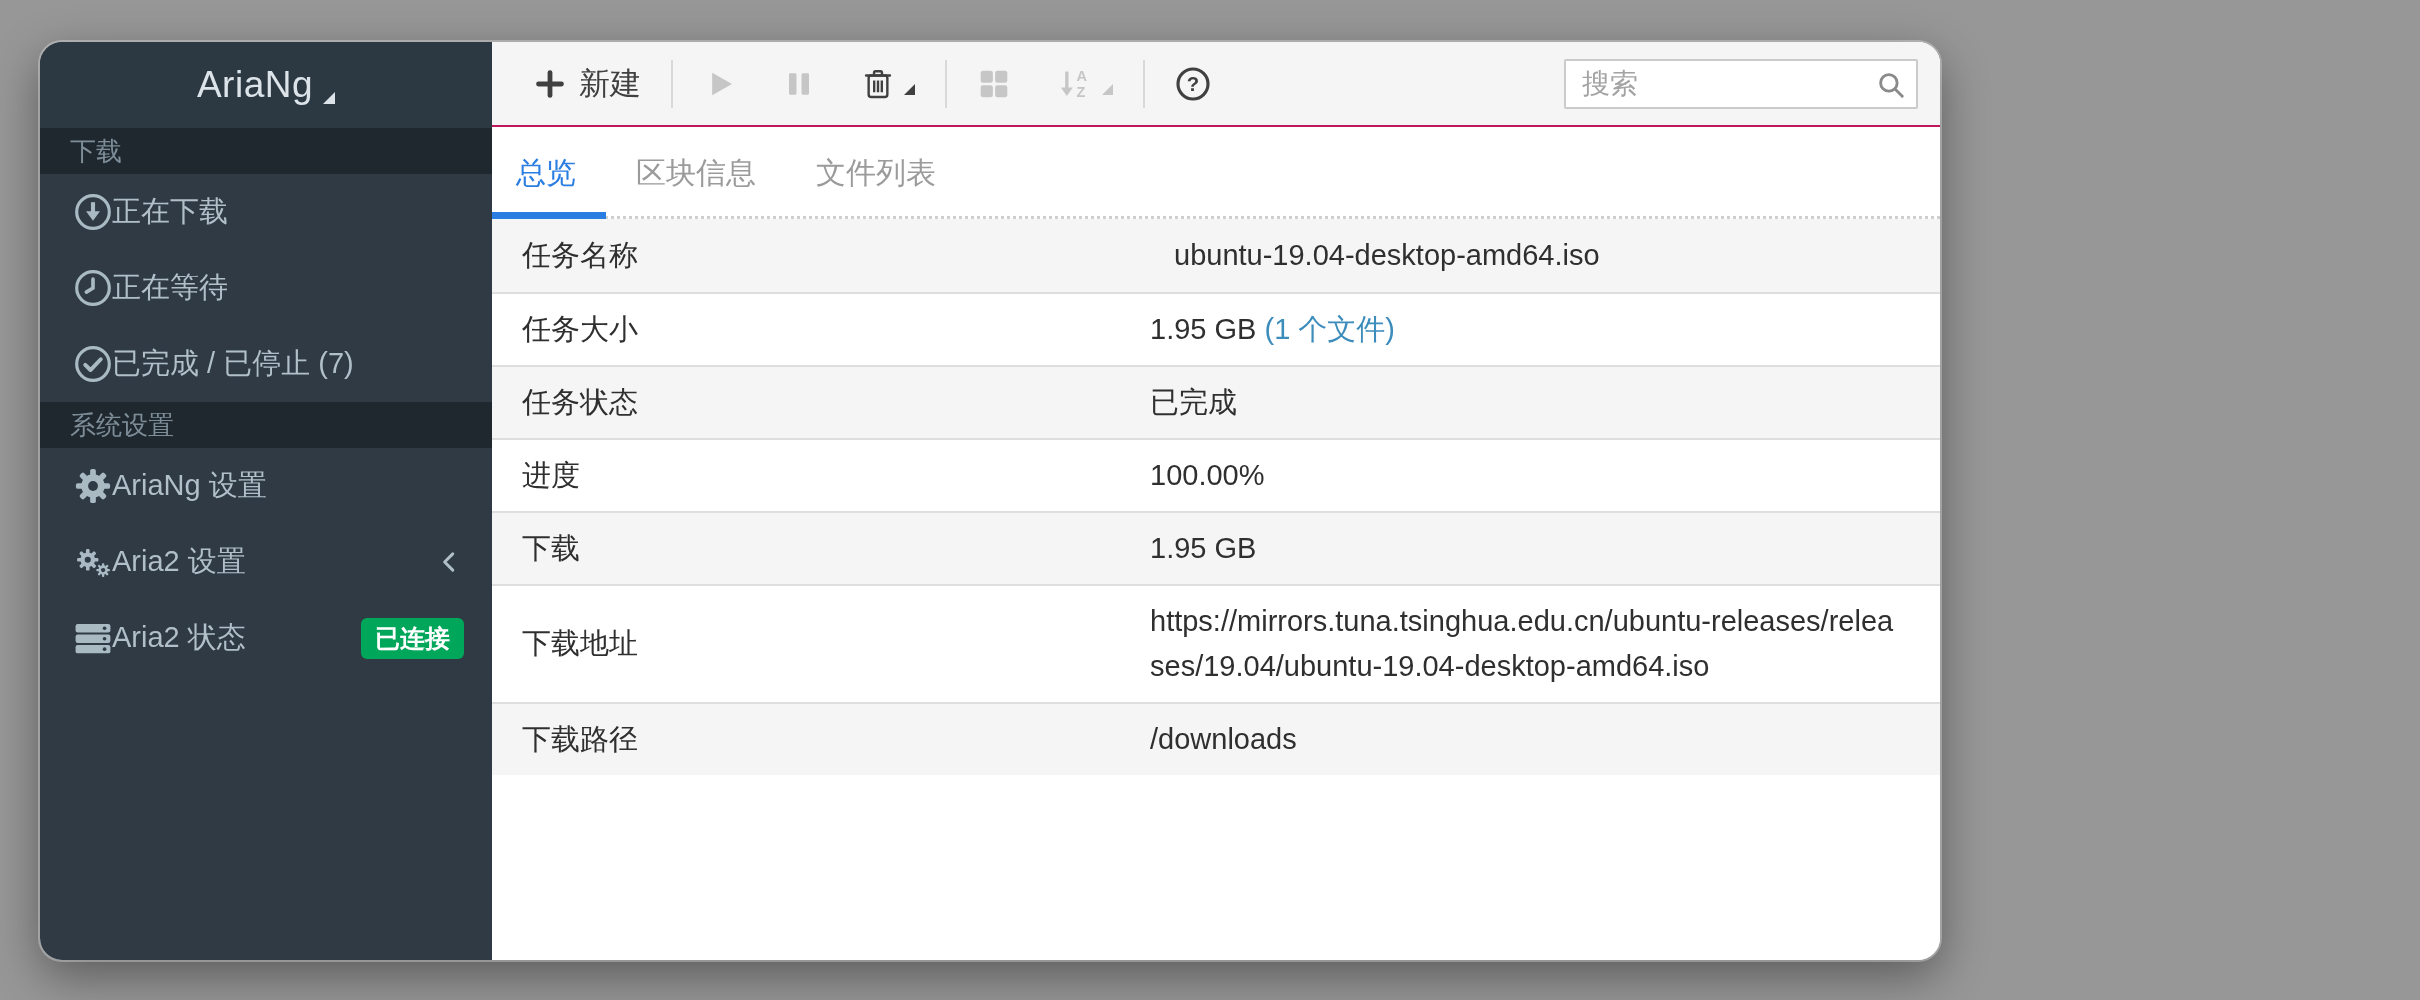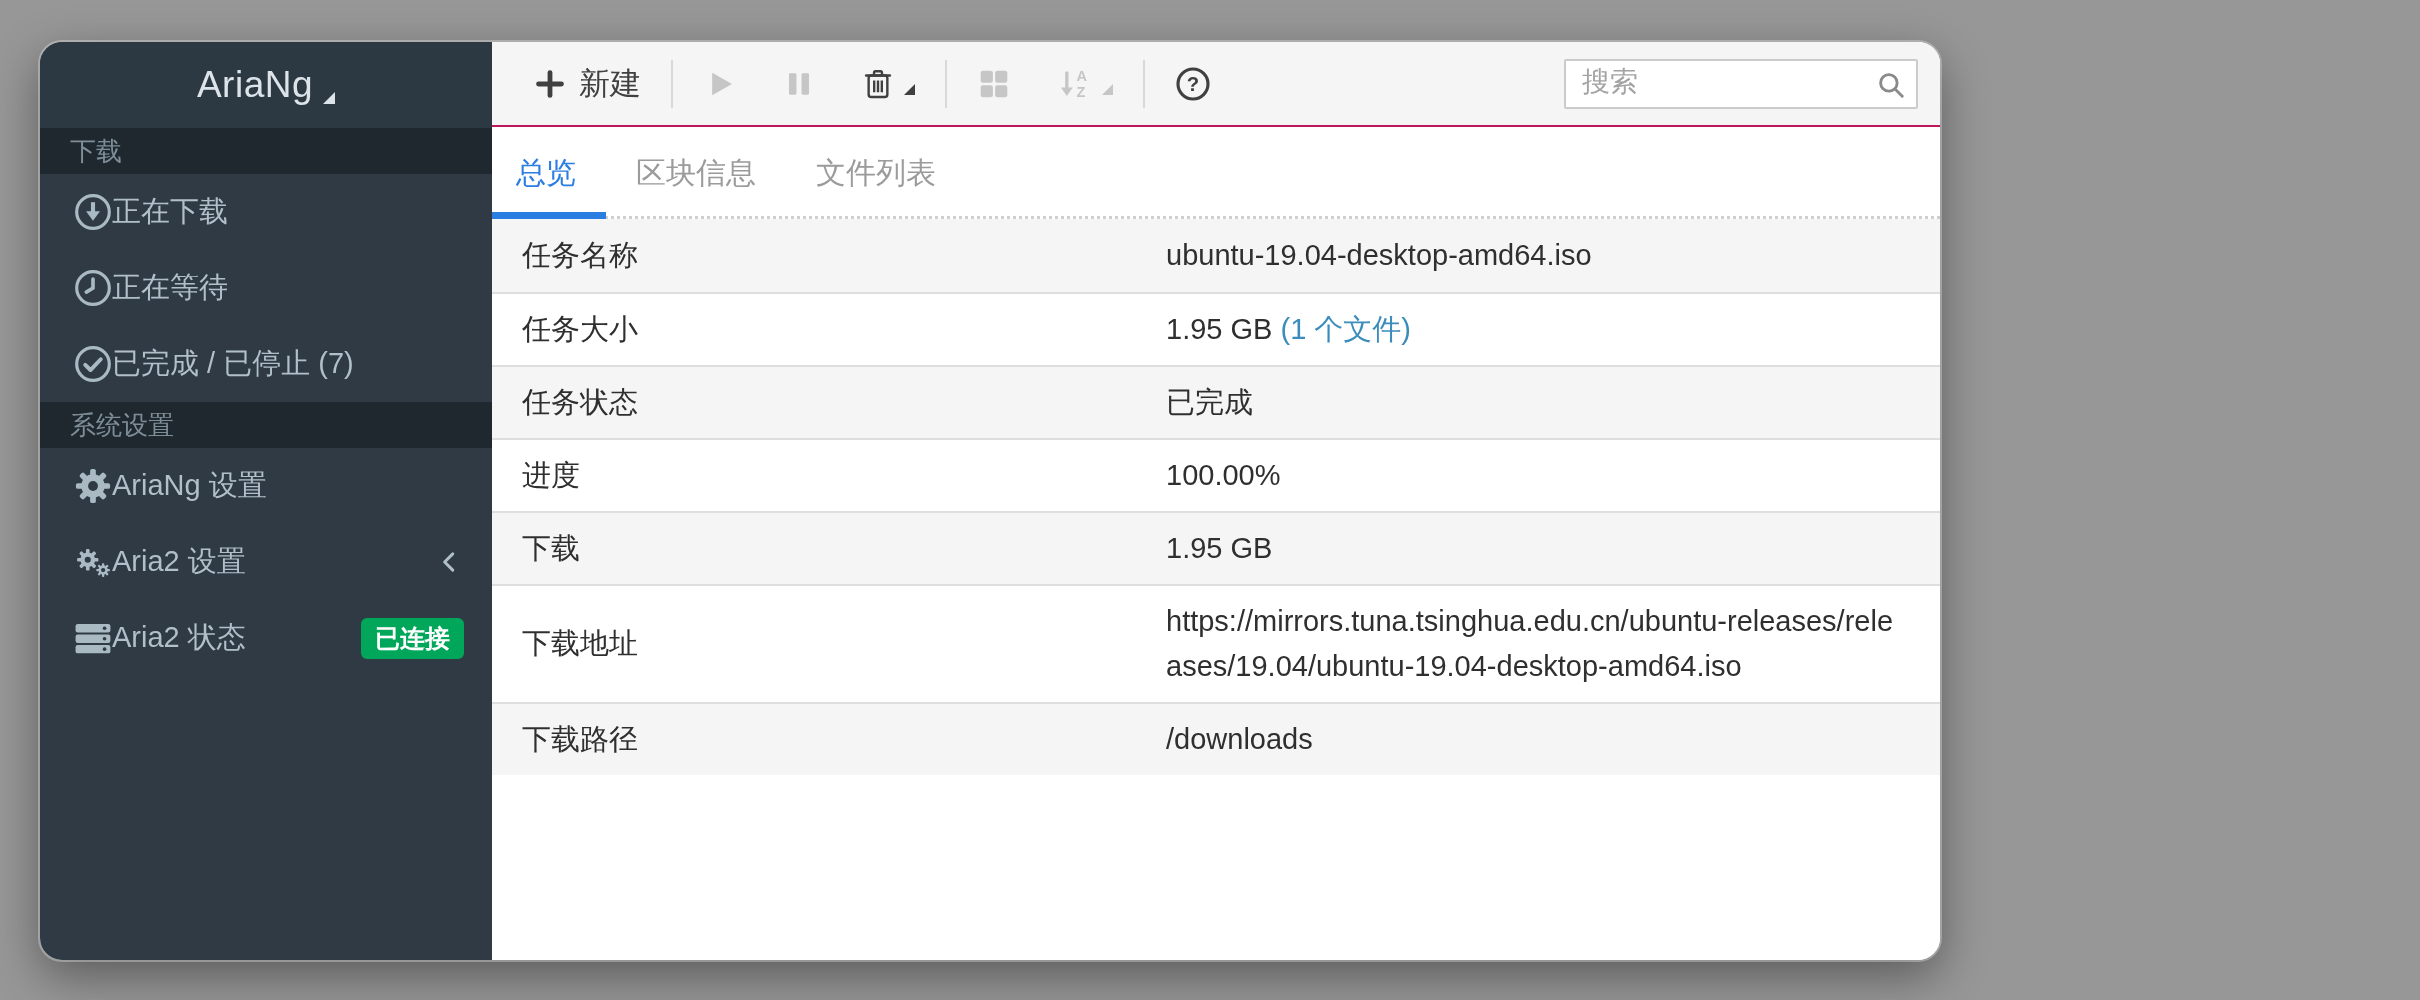--- a/index.html
+++ b/index.html
@@ -72,21 +72,21 @@
   .tb-caret { width:0;height:0;border-left:11px solid transparent;border-bottom:11px solid currentColor; align-self:flex-end; margin:0 0 6px -4px; }
   .tsep { width:2px; height:48px; background:#d9d9d9; margin:0 24px; flex:none; }
   .gap-group { display:flex; align-items:center; gap:34px; }
 
   .searchbox { margin-left:auto; position:relative; }
   .searchbox input {
     width:354px; height:50px;
     border:2px solid #cbcbcb; border-radius:2px;
     background:#fff; font-size:28px; color:#333;
     padding:0 56px 0 16px;
-    font-family:Liberation Mono, monospace; outline:none;
+    font-family:Liberation Sans, sans-serif; outline:none;
   }
   .searchbox input::placeholder { color:#a3a3a3; }
   .searchbox .mag { position:absolute; right:12px; top:11px; color:#8a8a8a; }
 
   .tabbar {
     height:92px; flex:none; display:flex; align-items:stretch;
     border-bottom:3px dotted #cfcfcf;
     padding:0;
   }
   .tab {
@@ -100,24 +100,24 @@
     height:7px; background:#2a7de1;
   }
 
   .detail { flex:1; overflow:hidden; }
   .drow {
     display:flex; align-items:center;
     min-height:73px; padding:13px 36px 13px 0;
     font-size:29px; color:#2f2f2f;
     border-top:2px solid #dedede;
   }
-  .drow:first-child { border-top:none; }
+  .drow:first-child { border-top:none;gap:24px; }
   .drow.striped { background:#f5f5f5; }
   .drow .dlabel { width:658px; flex:none; padding-left:30px; }
-  .drow .dvalue { flex:1; line-height:45px; word-break:break-all; min-width:0;margin-left:16px; }
+  .drow .dvalue { flex:1; line-height:45px; word-break:break-all; min-width:0; }
   .dvalue a, .flink { color:#3c8dbc; text-decoration:none; cursor:pointer; }
 </style>
 </head>
 <body>
 
 <div class="window">
 
   <aside class="sidebar">
     <div class="brand">
       <span>AriaNg</span>

